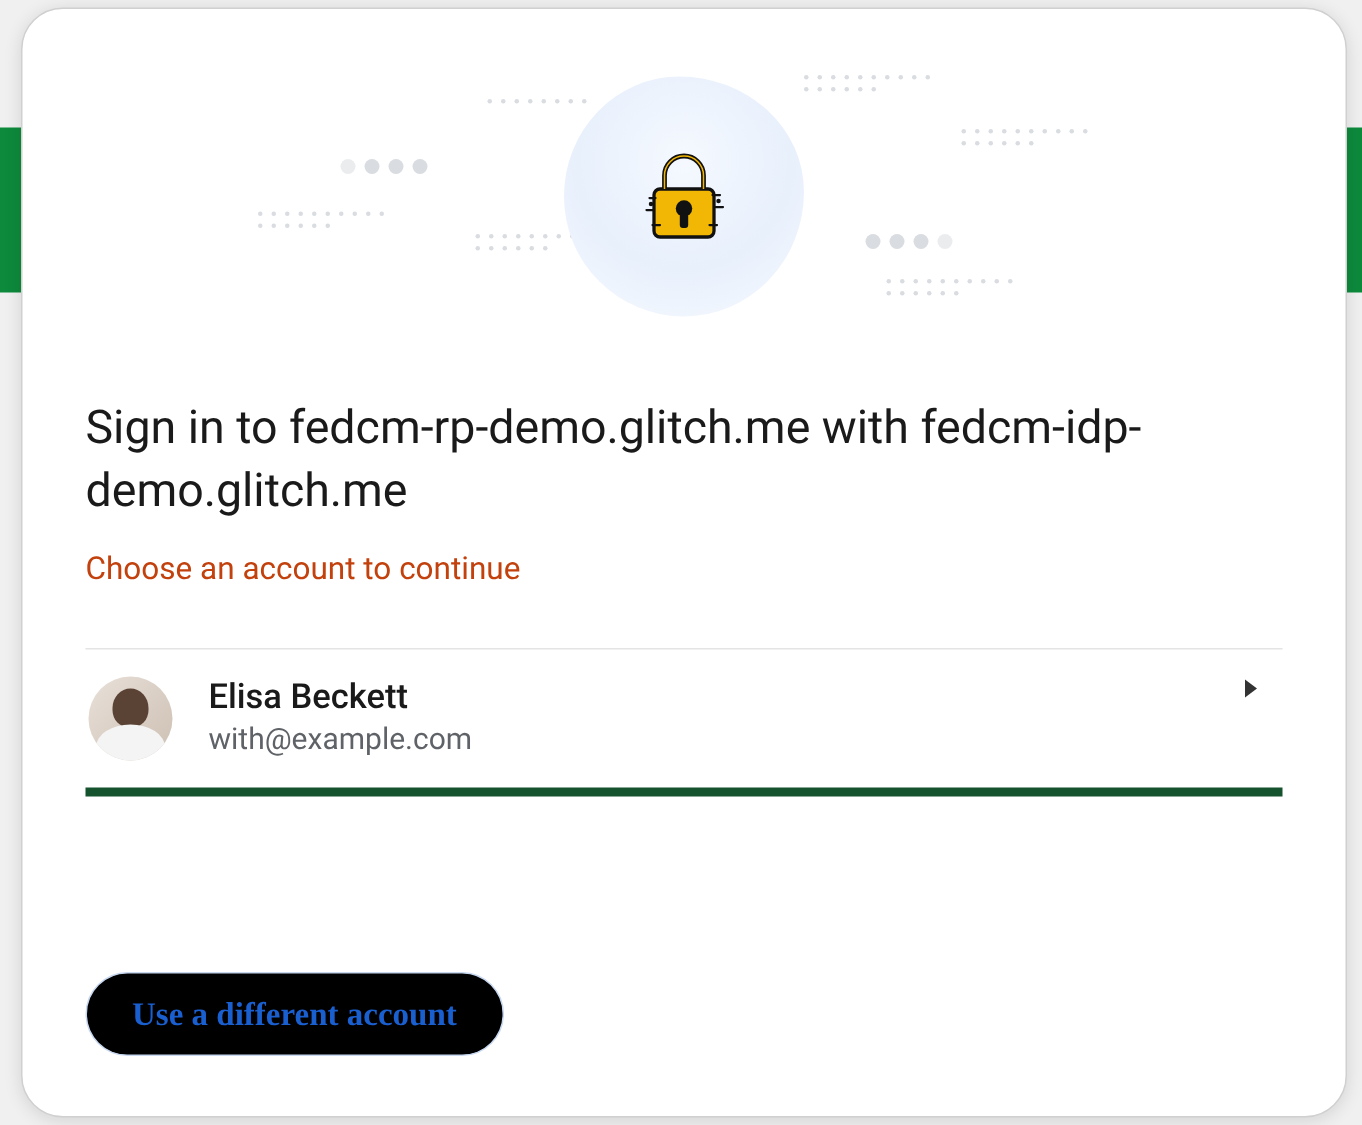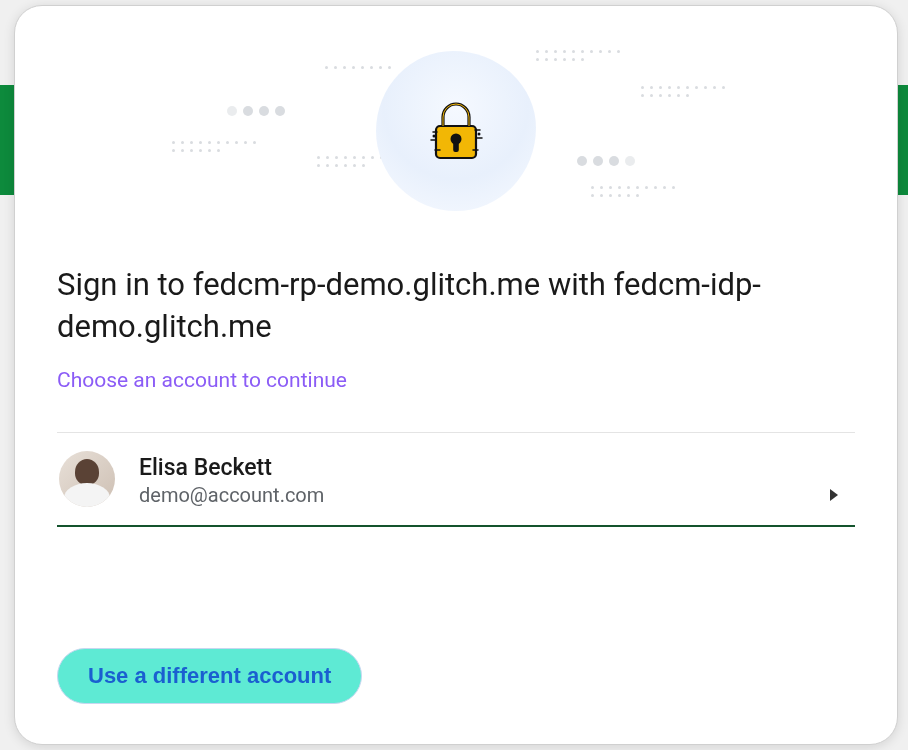--- a/index.html
+++ b/index.html
@@ -113,35 +113,35 @@
     .heading {
       font-size: 31px;
       font-weight: 400;
       color: #1a1a1a;
       line-height: 1.35;
       margin-top: 28px;
     }
     
     .subheading {
       font-size: 21px;
-      color: #8b5cf6;
+      color: #c2410c;
       margin-top: 20px;
       font-weight: 400;
     }
     
     .account-list {
       margin-top: 40px;
       border-top: 1px solid #e4e4e4;
     }
     
     .account-row {
       display: flex;
-      align-items: flex-end;
+      align-items: flex-start;
       padding: 18px 6px 18px 2px;
-      border-bottom: 2px solid #14532d;
+      border-bottom: 6px solid #14532d;
       cursor: pointer;
     }
     
     .avatar {
       width: 56px;
       height: 56px;
       border-radius: 50%;
       background: linear-gradient(135deg, #e8e0d8 0%, #cdbfb3 100%);
       position: relative;
       overflow: hidden;
@@ -196,28 +196,28 @@
     .footer {
       margin-top: auto;
       display: flex;
       justify-content: space-between;
       align-items: center;
       padding-top: 40px;
     }
     
     .btn {
       border: 1.5px solid #c7d7f0;
-      background: #5eead4;
+      background: #000000;
       color: #1a5fd0;
       font-size: 22px;
       font-weight: 600;
       padding: 14px 30px;
       border-radius: 32px;
       cursor: pointer;
-      font-family: Liberation Sans, sans-serif;
+      font-family: Liberation Serif, serif;
     }
   </style>
 </head>
 <body>
 
 <div class="green-bar"></div>
 
 <div class="dialog">
 
   <div class="hero">
@@ -353,21 +353,21 @@
 
   <h1 class="heading">Sign in to fedcm-rp-demo.glitch.me with fedcm-idp-demo.glitch.me</h1>
 
   <p class="subheading">Choose an account to continue</p>
 
   <div class="account-list">
     <div class="account-row">
       <div class="avatar"></div>
       <div class="account-info">
         <div class="account-name">Elisa Beckett</div>
-        <div class="account-email">demo@account.com</div>
+        <div class="account-email">with@example.com</div>
       </div>
       <div class="chevron">
         <svg width="14" height="16" viewBox="0 0 14 16">
           <path d="M3 2 L11 8 L3 14 Z" fill="#333"></path>
         </svg>
       </div>
     </div>
   </div>
 
   <div class="footer">

